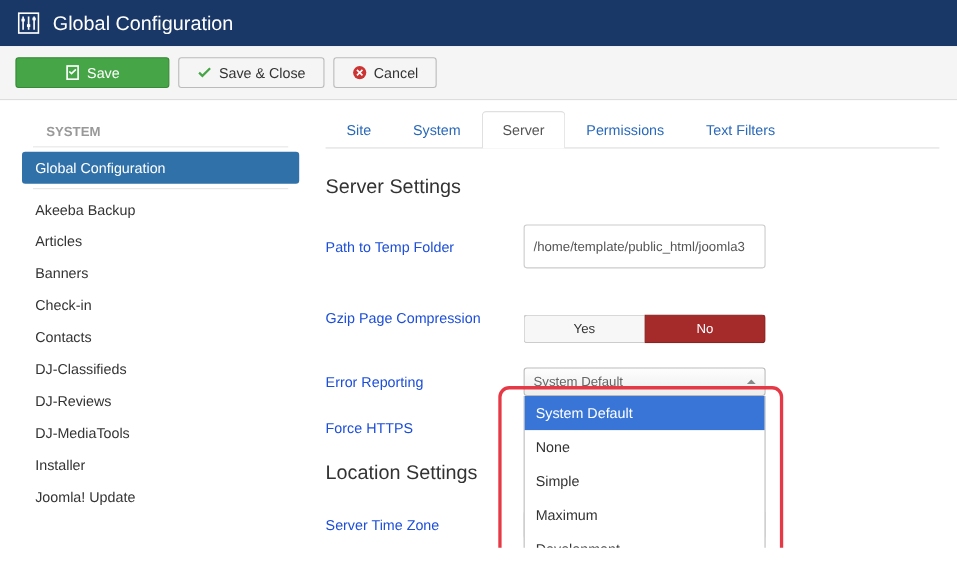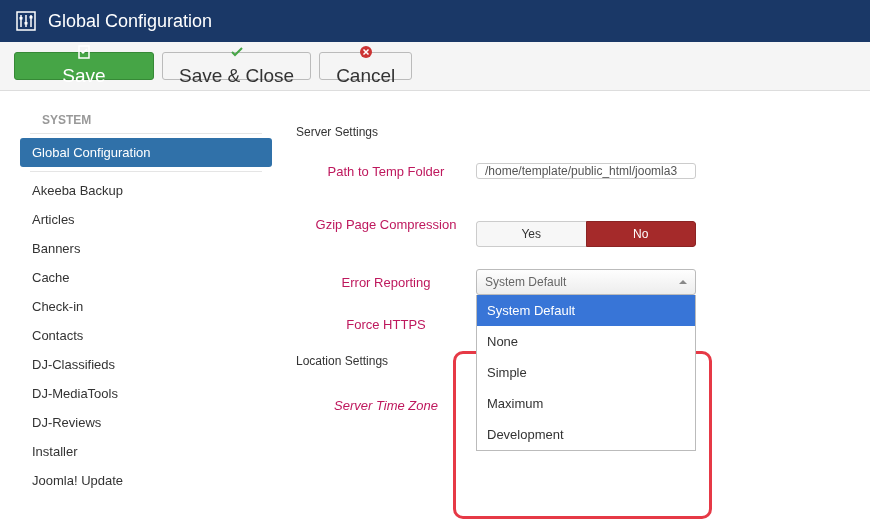--- a/index.html
+++ b/index.html
@@ -22,26 +22,25 @@
       padding: 10px 14px;
       display: flex;
       gap: 8px;
     }
     .btn {
       display: inline-flex;
       align-items: center;
       justify-content: center;
       gap: 6px;
       padding: 5px 16px;
-      font-size: 19px;
+      font-size: 13px;
       border-radius: 3px;
       cursor: pointer;
       border: 1px solid;
       height: 28px;
-      flex-direction: column;
     }
     .btn-success { background: #46a546; border-color: #368936; color: #fff; min-width: 140px; }
     .btn-default { background: #f5f5f5; border-color: #bbb; color: #333; }
     .icon-sm { display: inline-flex; width: 14px; height: 14px; }
     
     .body-wrap { display: flex; }
     
     .sidebar {
       width: 280px;
       padding: 14px 8px 14px 20px;
@@ -77,34 +76,34 @@
       border-bottom: none;
       margin-bottom: -1px;
       border-radius: 4px 4px 0 0;
     }
     .tab.active {
       color: #555;
       border-color: #ddd;
       background: #fff;
     }
     
-    h3.section { font-size: 12px; color: #333; margin: 24px 0 24px; font-weight: 500; }
+    h3.section { font-size: 18px; color: #333; margin: 24px 0 24px; font-weight: 500; }
     
     .field-row { display: flex; align-items: center; margin-bottom: 22px; }
-    .field-label { width: 180px; color: #be185d; font-size: 13px; text-align: center; }
+    .field-label { width: 180px; color: #1d4ed8; font-size: 13px; }
     .field-control { width: 220px; }
     
     .text-input {
       border: 1px solid #ccc;
       border-radius: 3px;
       padding: 5px 8px;
       font-size: 12px;
       color: #555;
       width: 100%;
-      height: 16px;
+      height: 40px;
     }
     
     .radio-group { display: flex; width: 100%; border-radius: 3px; overflow: hidden; margin-top: 20px; }
     .radio-btn {
       flex: 1;
       text-align: center;
       padding: 5px 0;
       font-size: 12px;
       cursor: pointer;
       border: 1px solid #ccc;
@@ -215,33 +214,39 @@
 </div>
 
 <div class="body-wrap">
   <div class="sidebar">
     <div class="sidebar-group-label">SYSTEM</div>
     <div class="sidebar-item active"><span>Global Configuration</span></div>
     <div class="sidebar-divider"></div>
     <div class="sidebar-item"><span>Akeeba Backup</span></div>
     <div class="sidebar-item"><span>Articles</span></div>
     <div class="sidebar-item"><span>Banners</span></div>
-    <div class="sidebar-item"><span>Cache</span></div>
     <div class="sidebar-item"><span>Check-in</span></div>
     <div class="sidebar-item"><span>Contacts</span></div>
     <div class="sidebar-item"><span>DJ-Classifieds</span></div>
+    <div class="sidebar-item"><span>DJ-Reviews</span></div>
     <div class="sidebar-item"><span>DJ-MediaTools</span></div>
-    <div class="sidebar-item"><span>DJ-Reviews</span></div>
     <div class="sidebar-item"><span>Installer</span></div>
     <div class="sidebar-item"><span>Joomla! Update</span></div>
     <div class="sidebar-item"></div>
 
   </div>
 
   <div class="main">
+    <div class="tabs">
+      <div class="tab"><span>Site</span></div>
+      <div class="tab"><span>System</span></div>
+      <div class="tab active"><span>Server</span></div>
+      <div class="tab"><span>Permissions</span></div>
+      <div class="tab"><span>Text Filters</span></div>
+    </div>
 
     <h3 class="section">Server Settings</h3>
 
     <div class="field-row">
       <div class="field-label">Path to Temp Folder</div>
       <div class="field-control">
         <input class="text-input" type="text" value="/home/template/public_html/joomla3" style="">
       </div>
     </div>
 
@@ -271,21 +276,21 @@
       </div>
     </div>
 
     <div class="field-row">
       <div class="field-label">Force HTTPS</div>
       <div class="field-control"></div>
     </div>
 
     <h3 class="section" style="margin-top:12px;">Location Settings</h3>
 
-    <div class="field-row" style="margin-bottom:8px;font-style:italic;">
+    <div class="field-row" style="margin-bottom:8px;">
       <div class="field-label">Server Time Zone</div>
       <div class="field-control">
         <div class="select-box">
           <span>Universal Time, Coordinated (...</span>
         </div>
       </div>
     </div>
 
     <div class="callout-red" style="top:260px; left:173px; width:259px; height:168px;"></div>
   </div>

